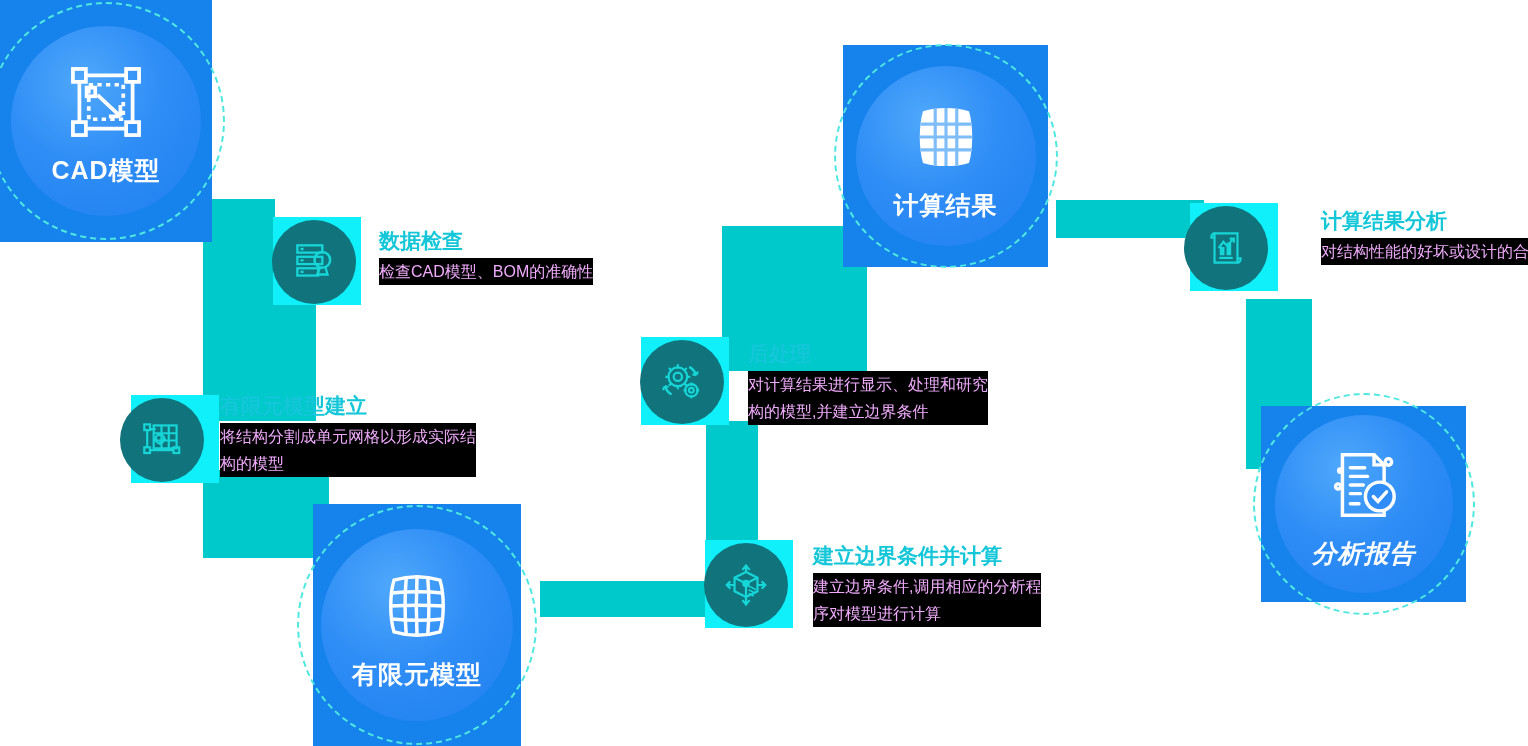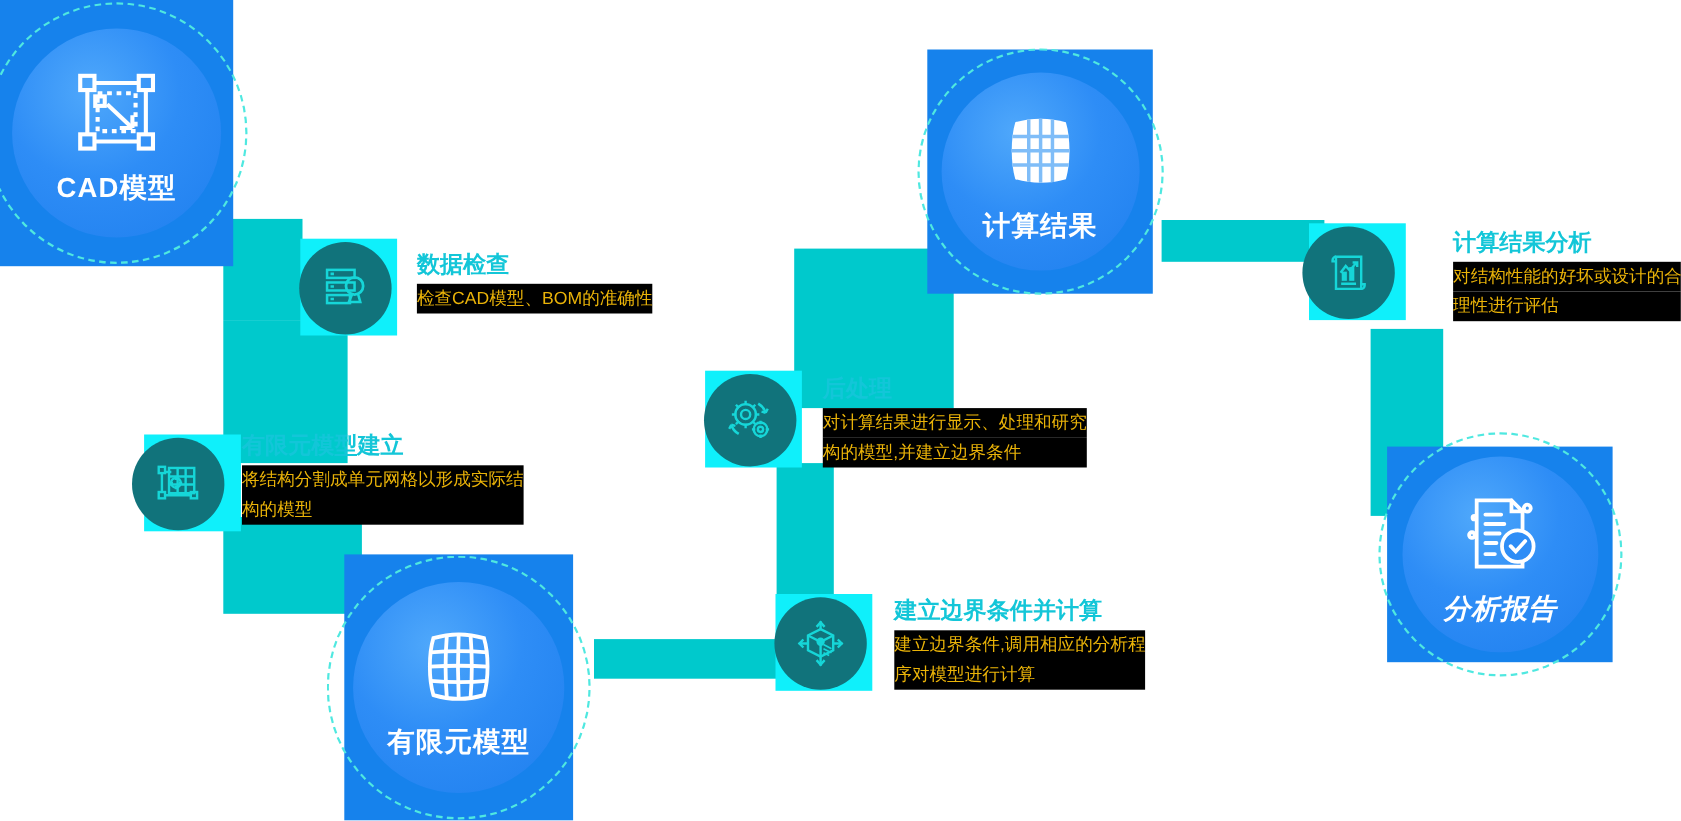--- a/index.html
+++ b/index.html
@@ -41,21 +41,21 @@
   
   .txt{position:absolute;}
   .txt .t-title{
     color:#13C6D8;font-size:21px;font-weight:bold;white-space:nowrap;
     line-height:26px;margin:0 0 4px 0;
   }
   .txt .t-desc{
     color:#8A97A8;font-size:16px;line-height:27px;margin:0;
   }
   .txt .t-desc span{display:block;white-space:nowrap;}
-  .t-desc .hl{background:#000000;color:#eab308;display:inline;}
+  .t-desc .hl{background:#000000;color:#f0abfc;display:inline;}
 </style>
 </head>
 <body>
 
 <div id="stage">
 
   <div class="ribbon" style="left:203px;top:199px;width:72px;height:92px;"></div>
   <div class="ribbon" style="left:203px;top:291px;width:113px;height:130px;"></div>
   <div class="ribbon" style="left:203px;top:470px;width:126px;height:88px;"></div>
   <div class="ribbon" style="left:540px;top:581px;width:185px;height:36px;"></div>
@@ -251,17 +251,16 @@
     <p class="t-desc">
       <span class="hl">对计算结果进行显示、处理和研究</span>
       <span class="hl">构的模型,并建立边界条件</span>
     </p>
   </div>
 
   <div class="txt" style="left:1285px;top:208px;margin-left:36px;">
     <p class="t-title">计算结果分析</p>
     <p class="t-desc">
       <span class="hl">对结构性能的好坏或设计的合</span>
-      <span class="hl">理性进行评估</span>
     </p>
   </div>
 
 </div>
 
 </body></html>

